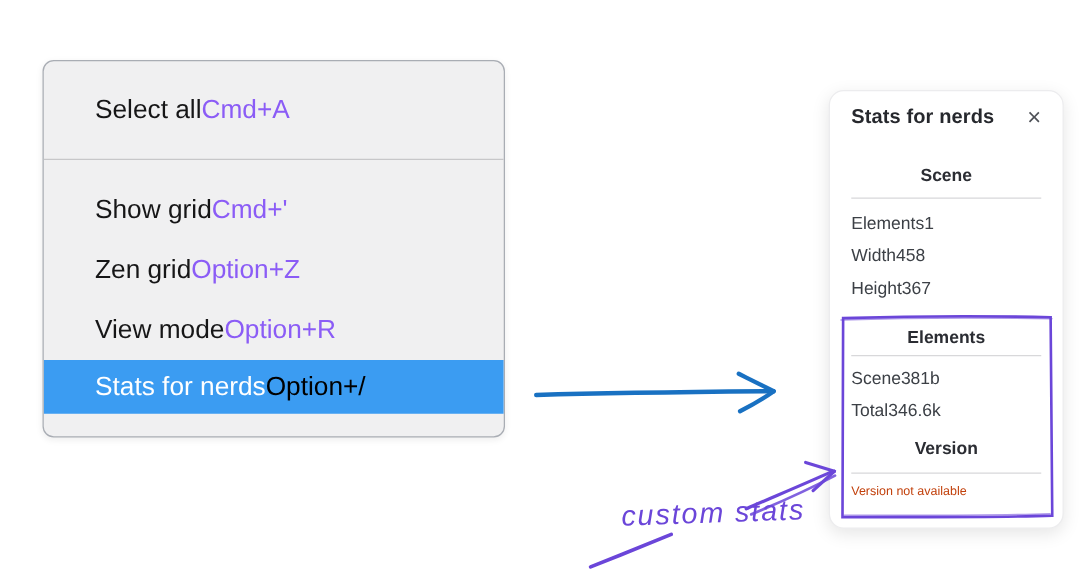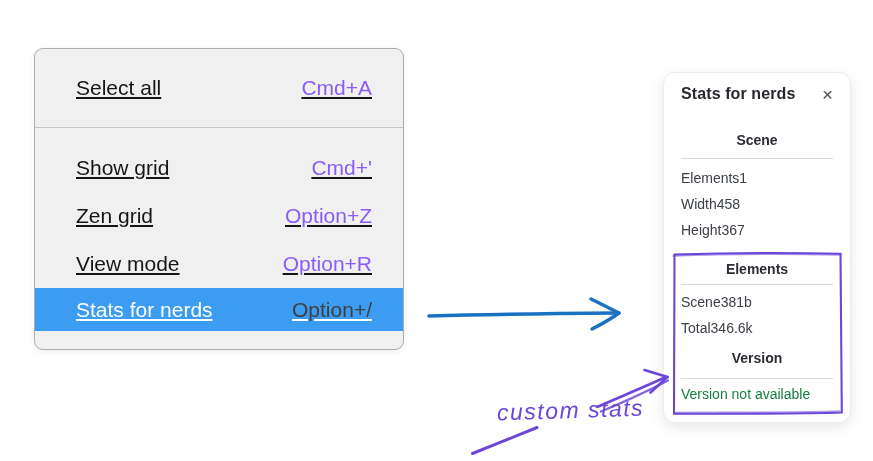--- a/index.html
+++ b/index.html
@@ -25,35 +25,33 @@
     box-shadow: 0 2px 6px rgba(0,0,0,0.07);
     overflow: hidden;
   }
   .menu-sec1 { height: 78px; display: flex; align-items: center; }
   .menu-sep { height: 1px; background: #c7c7c9; width: 100%; }
   .menu-sec2 { padding-top: 16px; }
   .menu-row {
     height: 48px;
     display: flex;
     align-items: center;
-    justify-content: space-between;
     padding: 0 31px 0 41px;
     font-size: 21px;
     color: #161617;
     cursor: default;
-    text-decoration: underline;
   }
   .menu-sec1 .menu-row { height: 78px; width: 100%; }
   .menu-row .shortcut { color: #8b5cf6; }
   .menu-row.highlighted {
     height: 43px;
     background: #3b9cf2;
     color: #ffffff;
   }
-  .menu-row.highlighted .shortcut { color: #404040; }
+  .menu-row.highlighted .shortcut { color: #000000; }
 
   
   .panel {
     position: absolute;
     left: 663px; top: 72px;
     width: 188px; height: 351px;
     background: #ffffff;
     border: 1px solid #ececee;
     border-radius: 12px;
     box-shadow: 0 4px 14px rgba(0,0,0,0.10);
@@ -92,21 +90,21 @@
   .hr.h-version { margin-top: 10px; }
   .rows { margin-top: 6px; }
   .rows.storage-rows { margin-top: 4px; }
   .prow {
     height: 26px;
     display: flex;
     align-items: center;
     justify-content: flex-start;
   }
   .prow .val { text-align: right; }
-  .panel-note { margin-top: 6px; height: 18px; line-height: 18px; font-size: 14px; color: #15803d; }
+  .panel-note { margin-top: 6px; height: 18px; line-height: 18px; font-size: 10px; color: #c2410c; }
 
   
   .custom-stats {
     position: absolute;
     left: 497px; top: 397px;
     font-size: 23px;
     font-style: italic;
     font-weight: 500;
     letter-spacing: 1.5px;
     color: #6b46d9;

